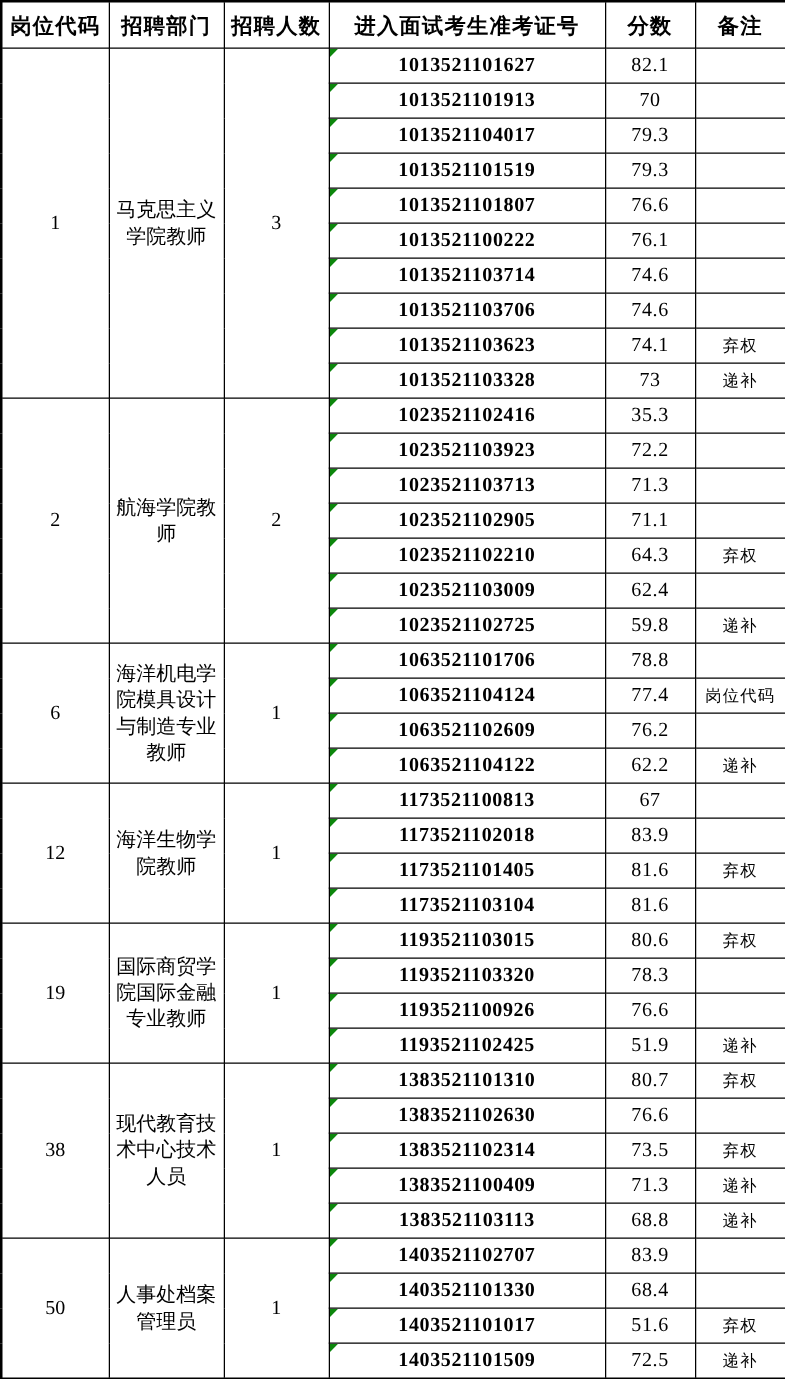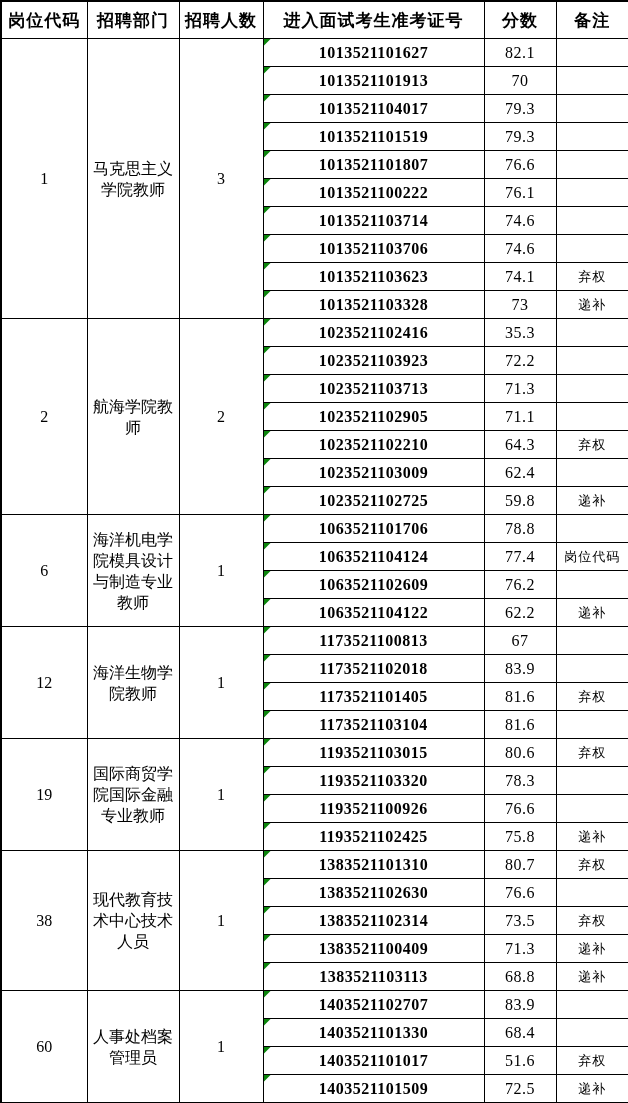--- a/index.html
+++ b/index.html
@@ -192,21 +192,21 @@
           <td class="score">78.3</td>
           <td class="note"></td>
         </tr>
         <tr>
           <td class="idcell"><span class="flag"></span>1193521100926</td>
           <td class="score">76.6</td>
           <td class="note"></td>
         </tr>
         <tr>
           <td class="idcell"><span class="flag"></span>1193521102425</td>
-          <td class="score">75.8</td>
+          <td class="score">51.9</td>
           <td class="note">递补</td>
         </tr>
         <tr>
           <td rowspan="5" class="code">38</td>
           <td rowspan="5" class="dept">现代教育技术中心技术人员</td>
           <td rowspan="5" class="count">1</td>
           <td class="idcell"><span class="flag"></span>1383521101310</td>
           <td class="score">80.7</td>
           <td class="note">弃权</td>
         </tr>
@@ -224,21 +224,21 @@
           <td class="idcell"><span class="flag"></span>1383521100409</td>
           <td class="score">71.3</td>
           <td class="note">递补</td>
         </tr>
         <tr>
           <td class="idcell"><span class="flag"></span>1383521103113</td>
           <td class="score">68.8</td>
           <td class="note">递补</td>
         </tr>
         <tr>
-          <td rowspan="4" class="code">60</td>
+          <td rowspan="4" class="code">50</td>
           <td rowspan="4" class="dept">人事处档案管理员</td>
           <td rowspan="4" class="count">1</td>
           <td class="idcell"><span class="flag"></span>1403521102707</td>
           <td class="score">83.9</td>
           <td class="note"></td>
         </tr>
         <tr>
           <td class="idcell"><span class="flag"></span>1403521101330</td>
           <td class="score">68.4</td>
           <td class="note"></td>

